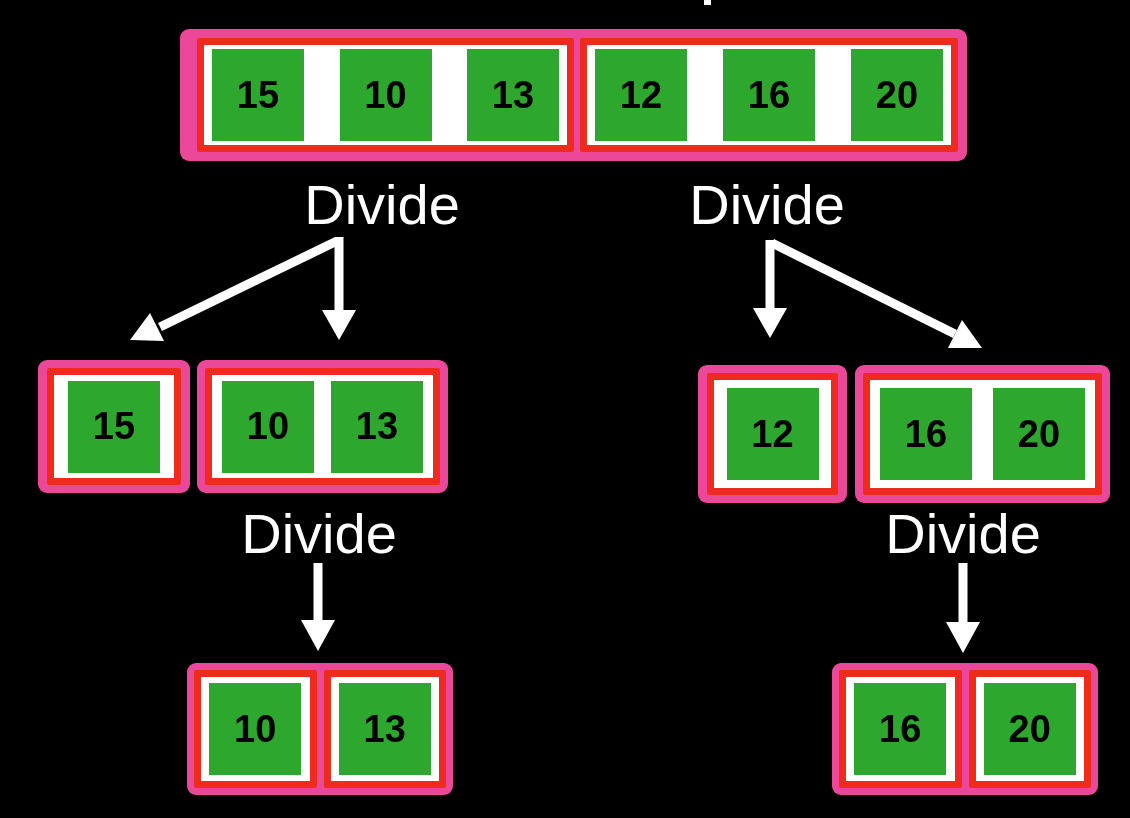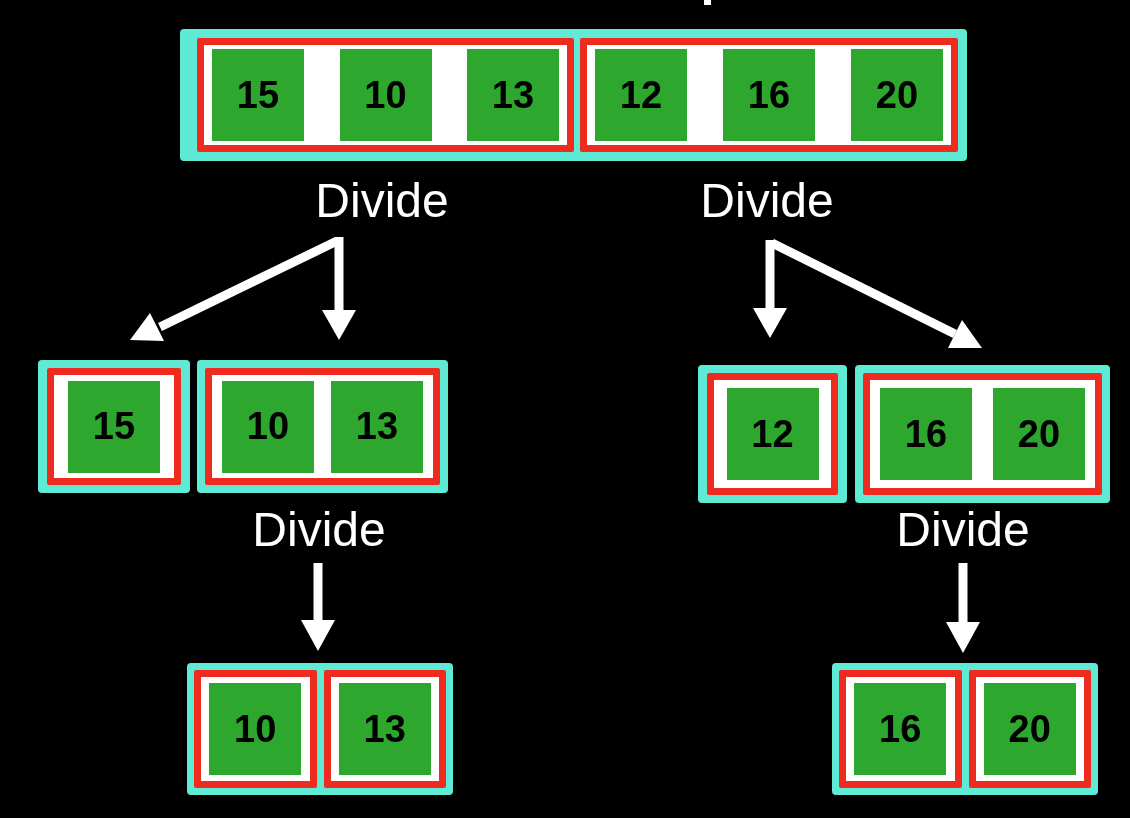--- a/index.html
+++ b/index.html
@@ -17,22 +17,22 @@
     left: 704px; top: 0; width: 7px; height: 5px;
     background: #ffffff;
   }
   .arrows {
     position: absolute;
     left: 0; top: 0; width: 1130px; height: 818px;
     pointer-events: none;
   }
   .panel {
     position: absolute;
-    background: #5eead4;
-    border-radius: 4px;
+    background: #ec4899;
+    border-radius: 9px;
   }
   .rbox {
     position: absolute;
     border: 7px solid #EE2B1E;
     background: #ffffff;
     border-radius: 2px;
     display: flex;
     align-items: center;
   }
   .rbox.triple { justify-content: space-between; padding: 0 8px; }
@@ -57,21 +57,21 @@
     font-size: 38px;
     display: flex;
     align-items: center;
     justify-content: center;
     flex: 0 0 auto;
   }
   .divide-label {
     position: absolute;
     transform: translateX(-50%);
     color: #ffffff;
-    font-size: 48px;
+    font-size: 56px;
     line-height: 1;
     white-space: nowrap;
   }
 </style>
 </head>
 <body>
 
 <div class="stage">
 
   <div class="title-frag"></div>

